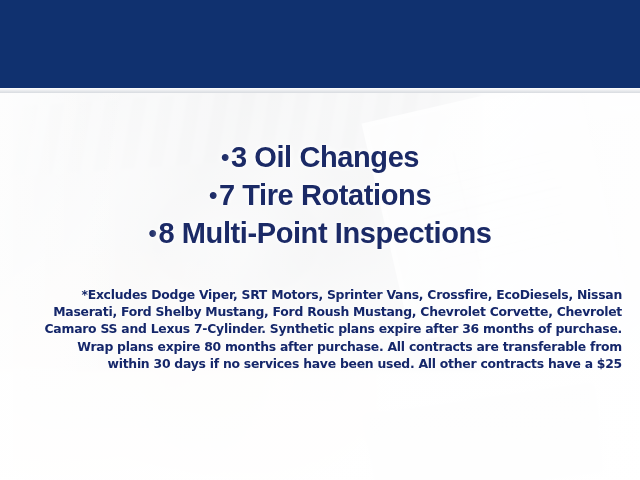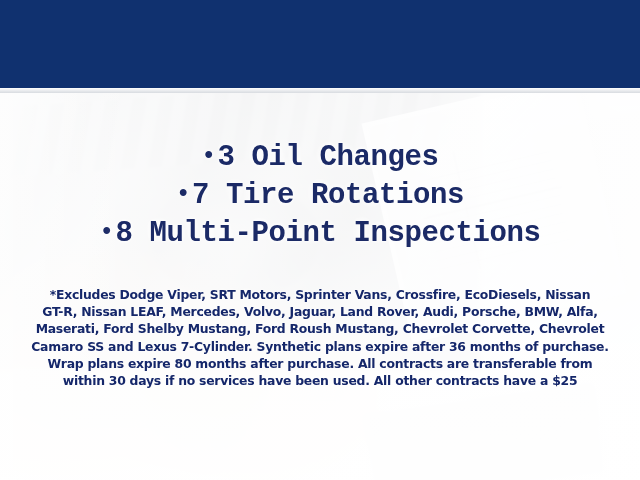--- a/index.html
+++ b/index.html
@@ -226,21 +226,21 @@
 
   .bullets {
     position: absolute;
     left: 0;
     top: 138px;
     width: 640px;
     text-align: center;
   }
   .bullet-line {
     color: #1b2a66;
-    font-family: Liberation Mono, monospace;
+    font-family: Liberation Sans, sans-serif;
     font-size: 29px;
     font-weight: bold;
     line-height: 37px;
     letter-spacing: -0.4px;
     white-space: nowrap;
     text-shadow:
       0 0 6px rgba(255,255,255,0.95),
       0 0 12px rgba(255,255,255,0.85),
       0 0 2px rgba(255,255,255,1);
   }
@@ -248,21 +248,21 @@
     font-size: 24px;
     vertical-align: 2px;
     margin-right: 2px;
   }
 
   .legal {
     position: absolute;
     left: 18px;
     top: 286px;
     width: 604px;
-    text-align: center;
+    text-align: right;
     color: #15276a;
     font-family: "DejaVu Sans", sans-serif;
     font-size: 12.4px;
     font-weight: bold;
     line-height: 17.2px;
     letter-spacing: -0.25px;
     text-shadow:
       0 0 5px rgba(255,255,255,0.95),
       0 0 9px rgba(255,255,255,0.80);
   }
@@ -299,21 +299,20 @@
       <div class="bullet-line">
         <span class="bullet-dot">•</span><span>7 Tire Rotations</span>
       </div>
       <div class="bullet-line">
         <span class="bullet-dot">•</span><span>8 Multi-Point Inspections</span>
       </div>
     </div>
 
     <div class="legal">
       <div class="legal-line">*Excludes Dodge Viper, SRT Motors, Sprinter Vans, Crossfire, EcoDiesels, Nissan</div>
-      <div class="legal-line">GT-R, Nissan LEAF, Mercedes, Volvo, Jaguar, Land Rover, Audi, Porsche, BMW, Alfa,</div>
       <div class="legal-line">Maserati, Ford Shelby Mustang, Ford Roush Mustang, Chevrolet Corvette, Chevrolet</div>
       <div class="legal-line">Camaro SS and Lexus 7-Cylinder. Synthetic plans expire after 36 months of purchase.</div>
       <div class="legal-line">Wrap plans expire 80 months after purchase. All contracts are transferable from</div>
       <div class="legal-line">within 30 days if no services have been used. All other contracts have a $25</div>
     </div>
 
   </div>
 </div>
 
 </body></html>

